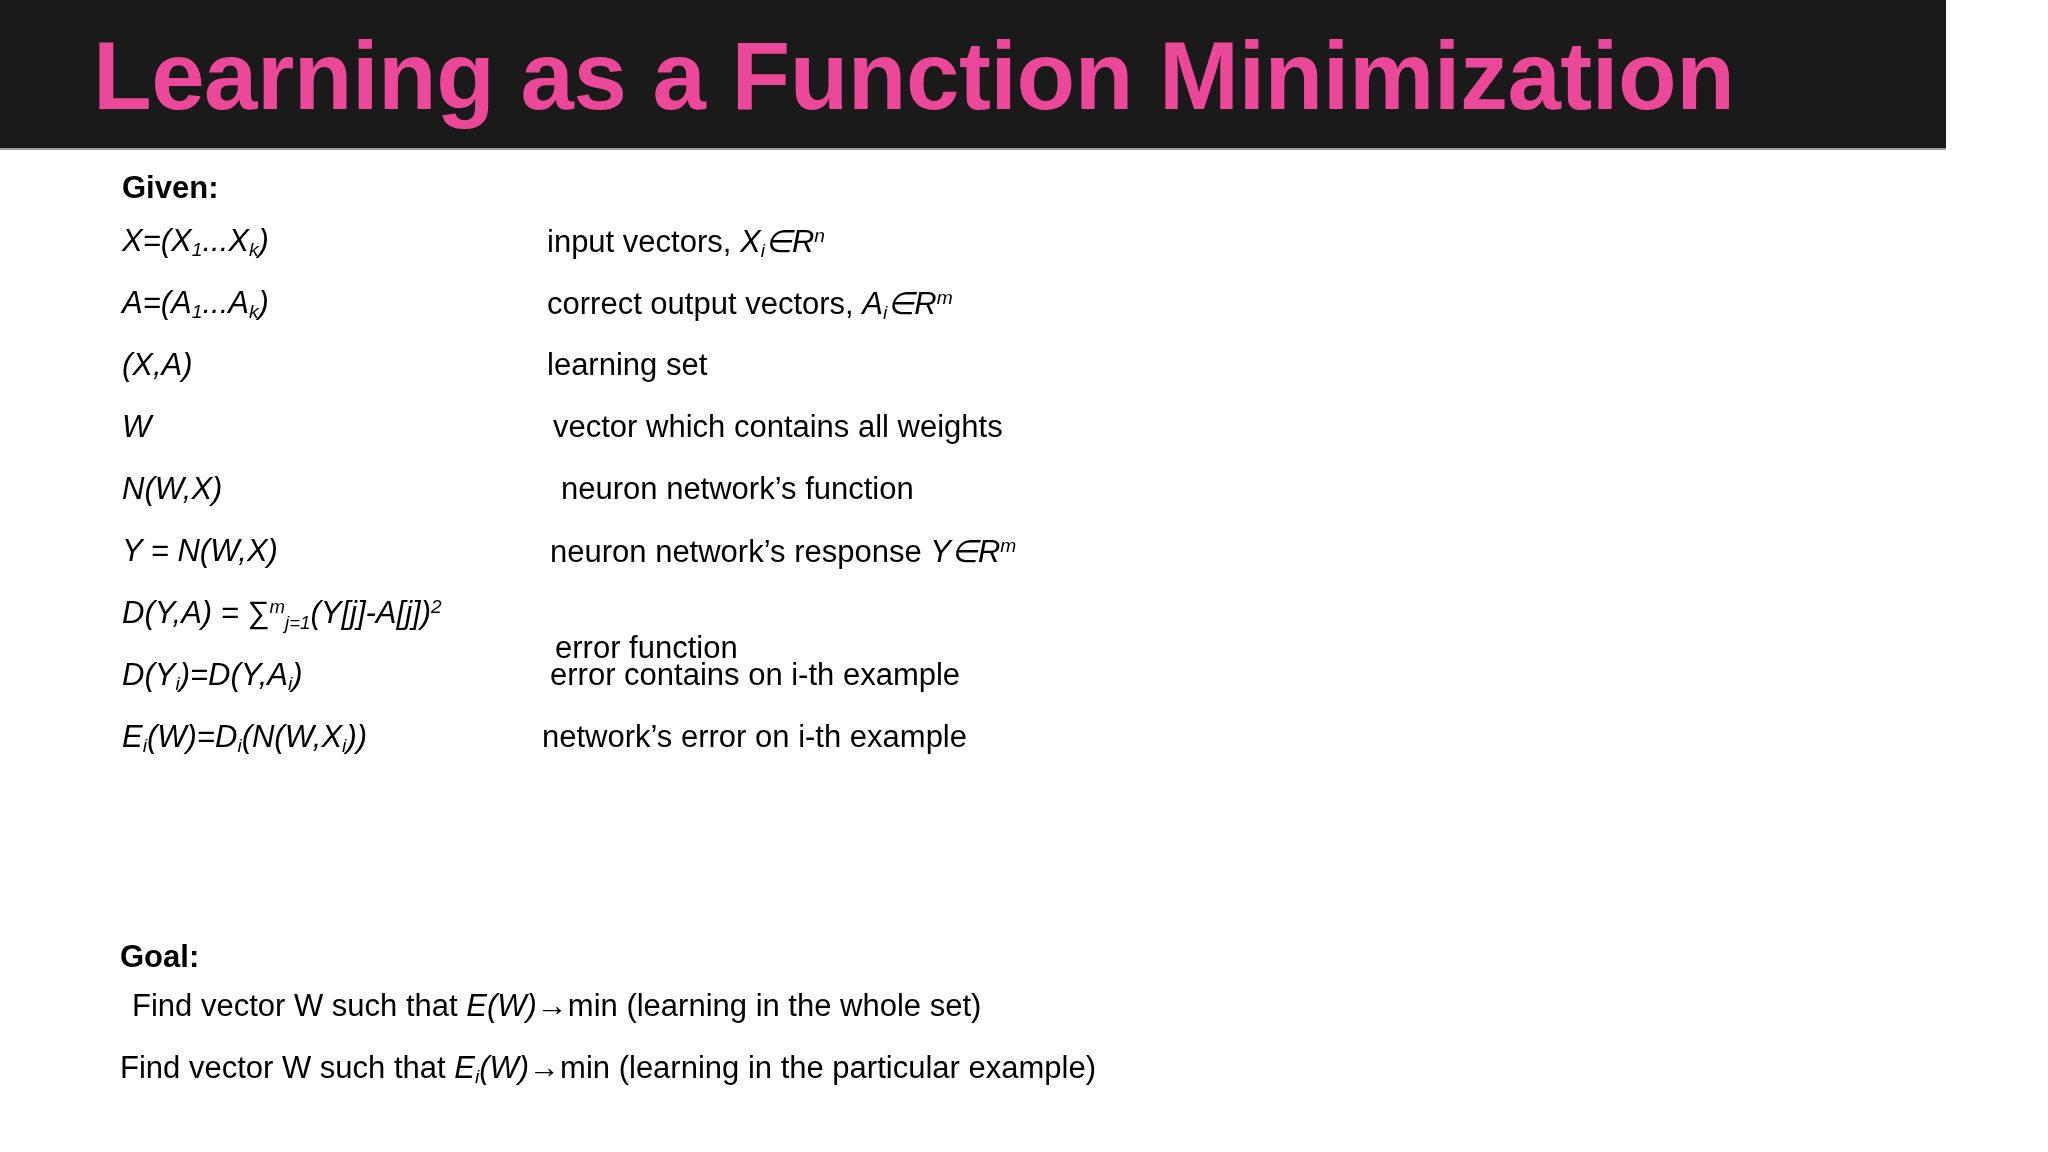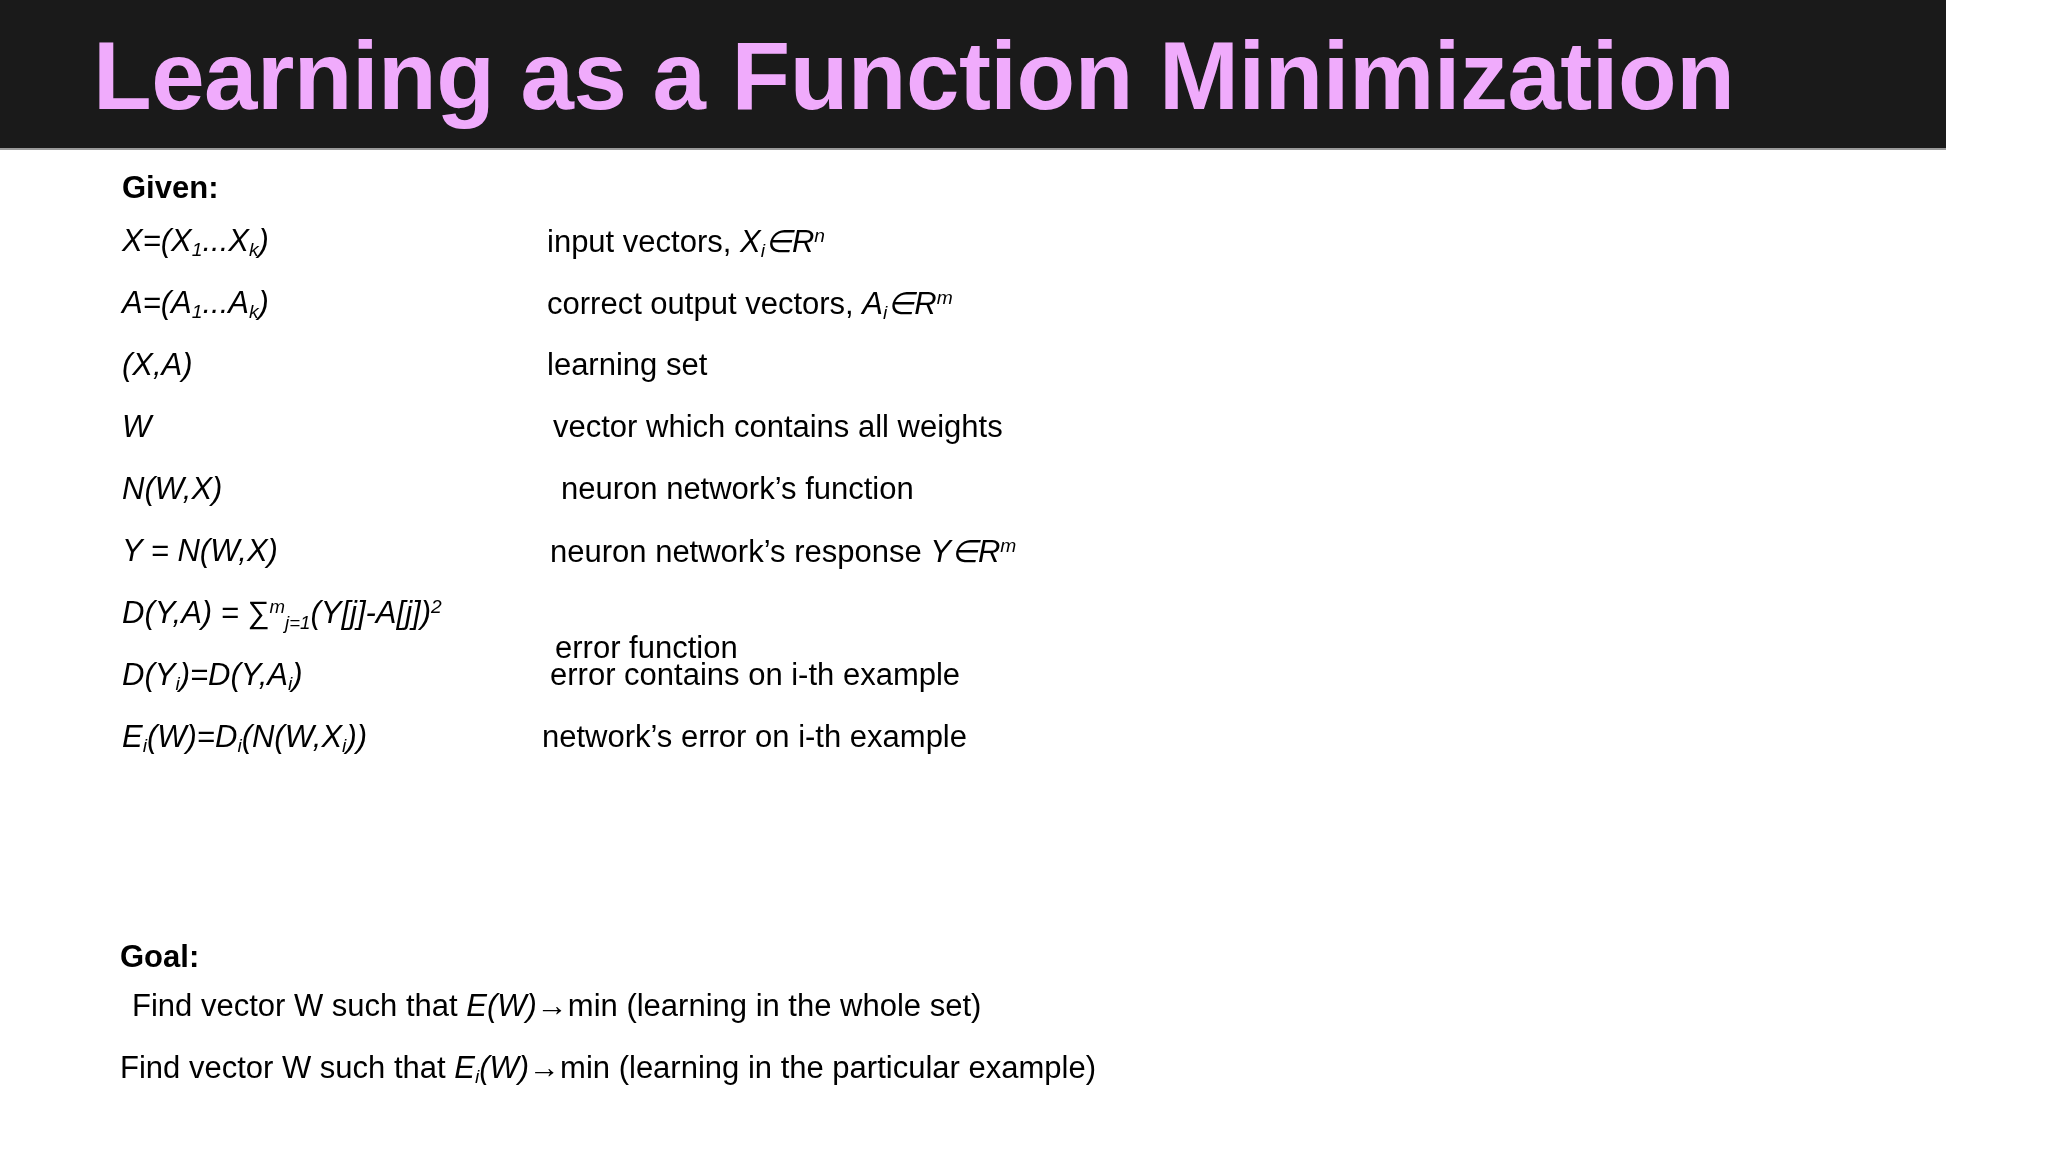--- a/index.html
+++ b/index.html
@@ -27,21 +27,21 @@
     border-bottom: 2px solid #9a9a9a;
     box-sizing: border-box;
   }
   #title-text {
     position: absolute;
     left: 93px;
     top: 24px;
     font-size: 96px;
     font-weight: bold;
     line-height: 1.08;
-    color: #f0abfc;
+    color: #ec4899;
     white-space: nowrap;
     letter-spacing: -0.5px;
   }
 
   
   #slide-body {
     position: absolute;
     left: 0;
     top: 150px;
     width: 2048px;

